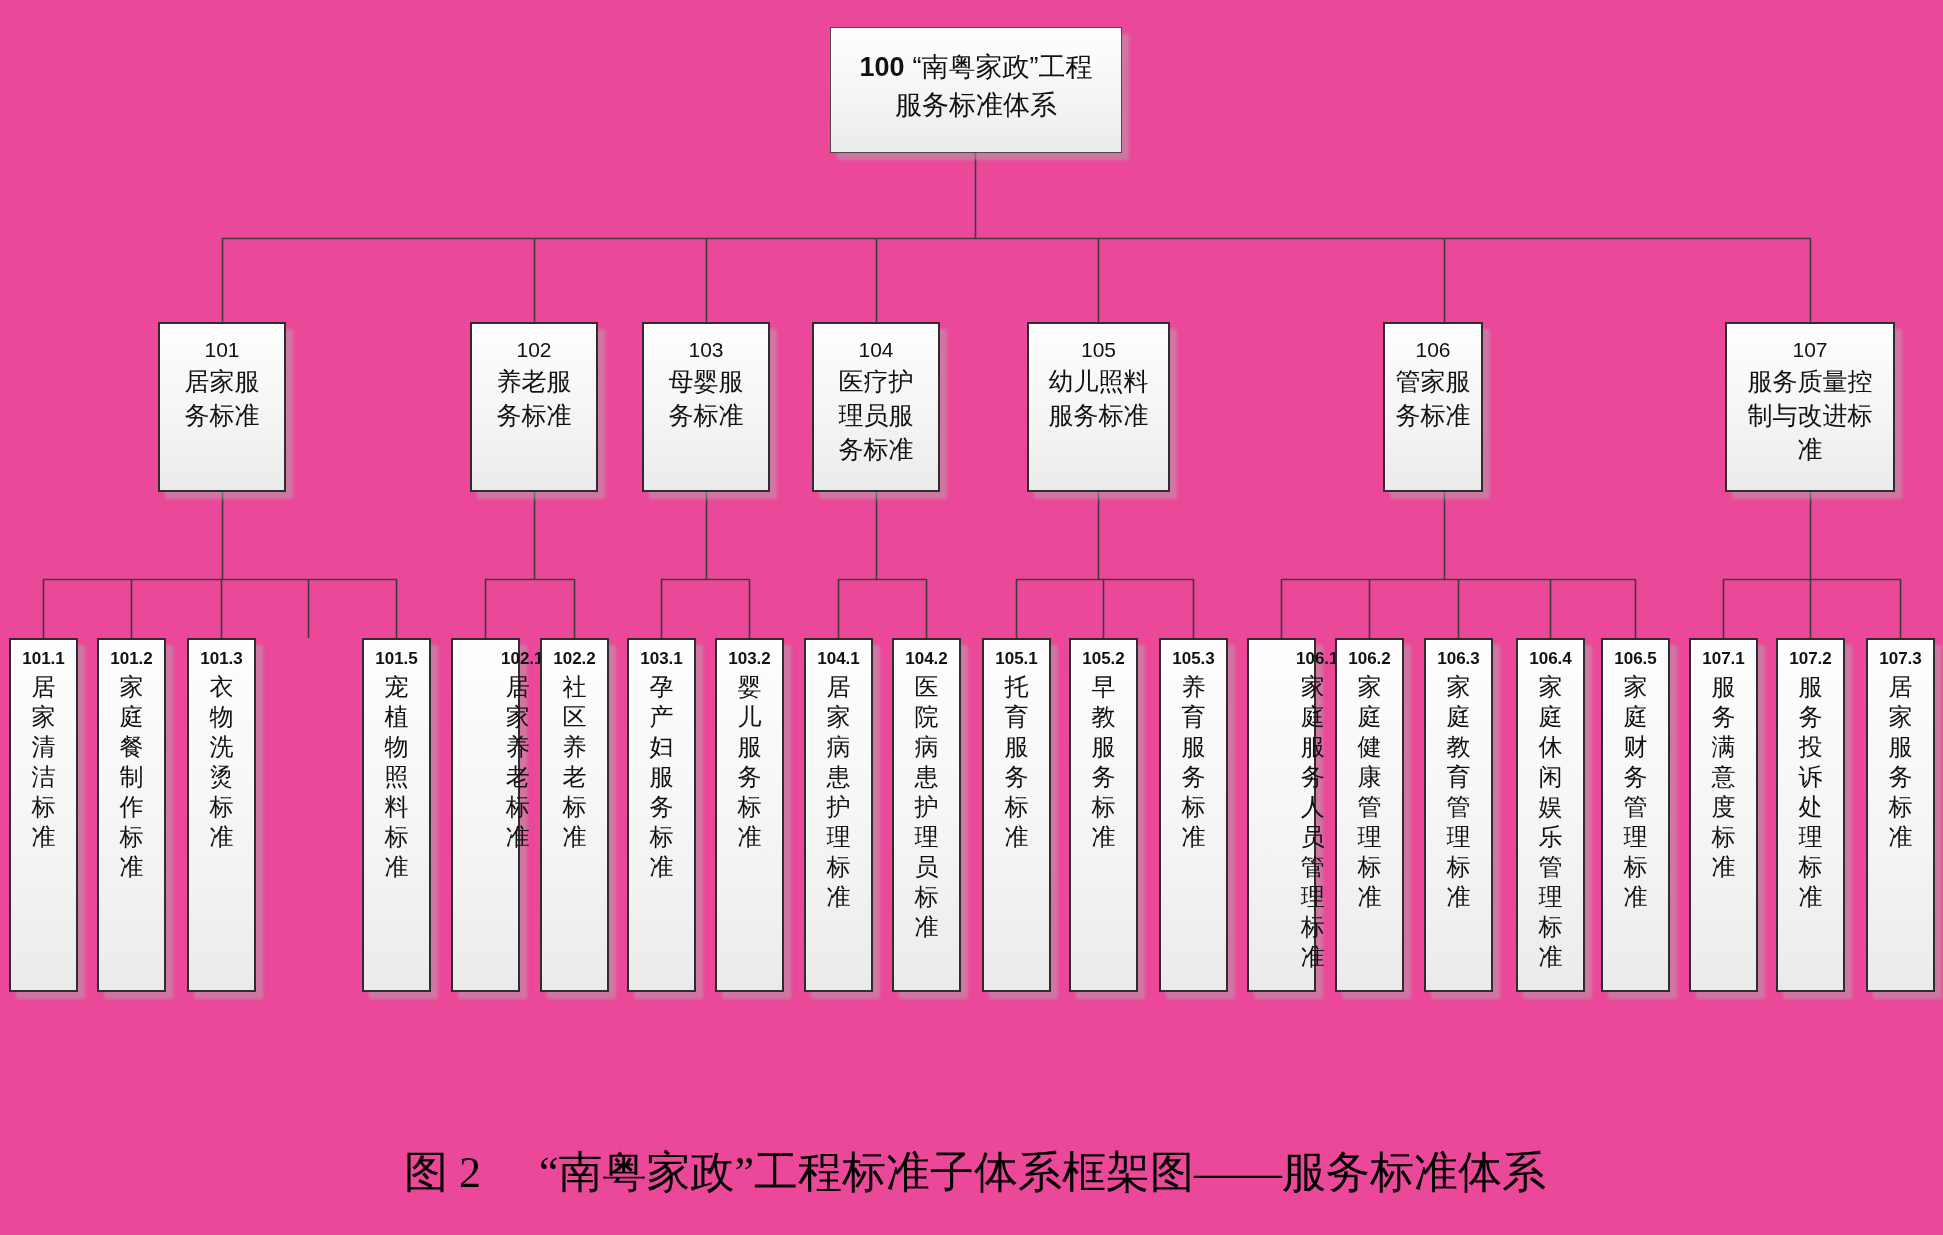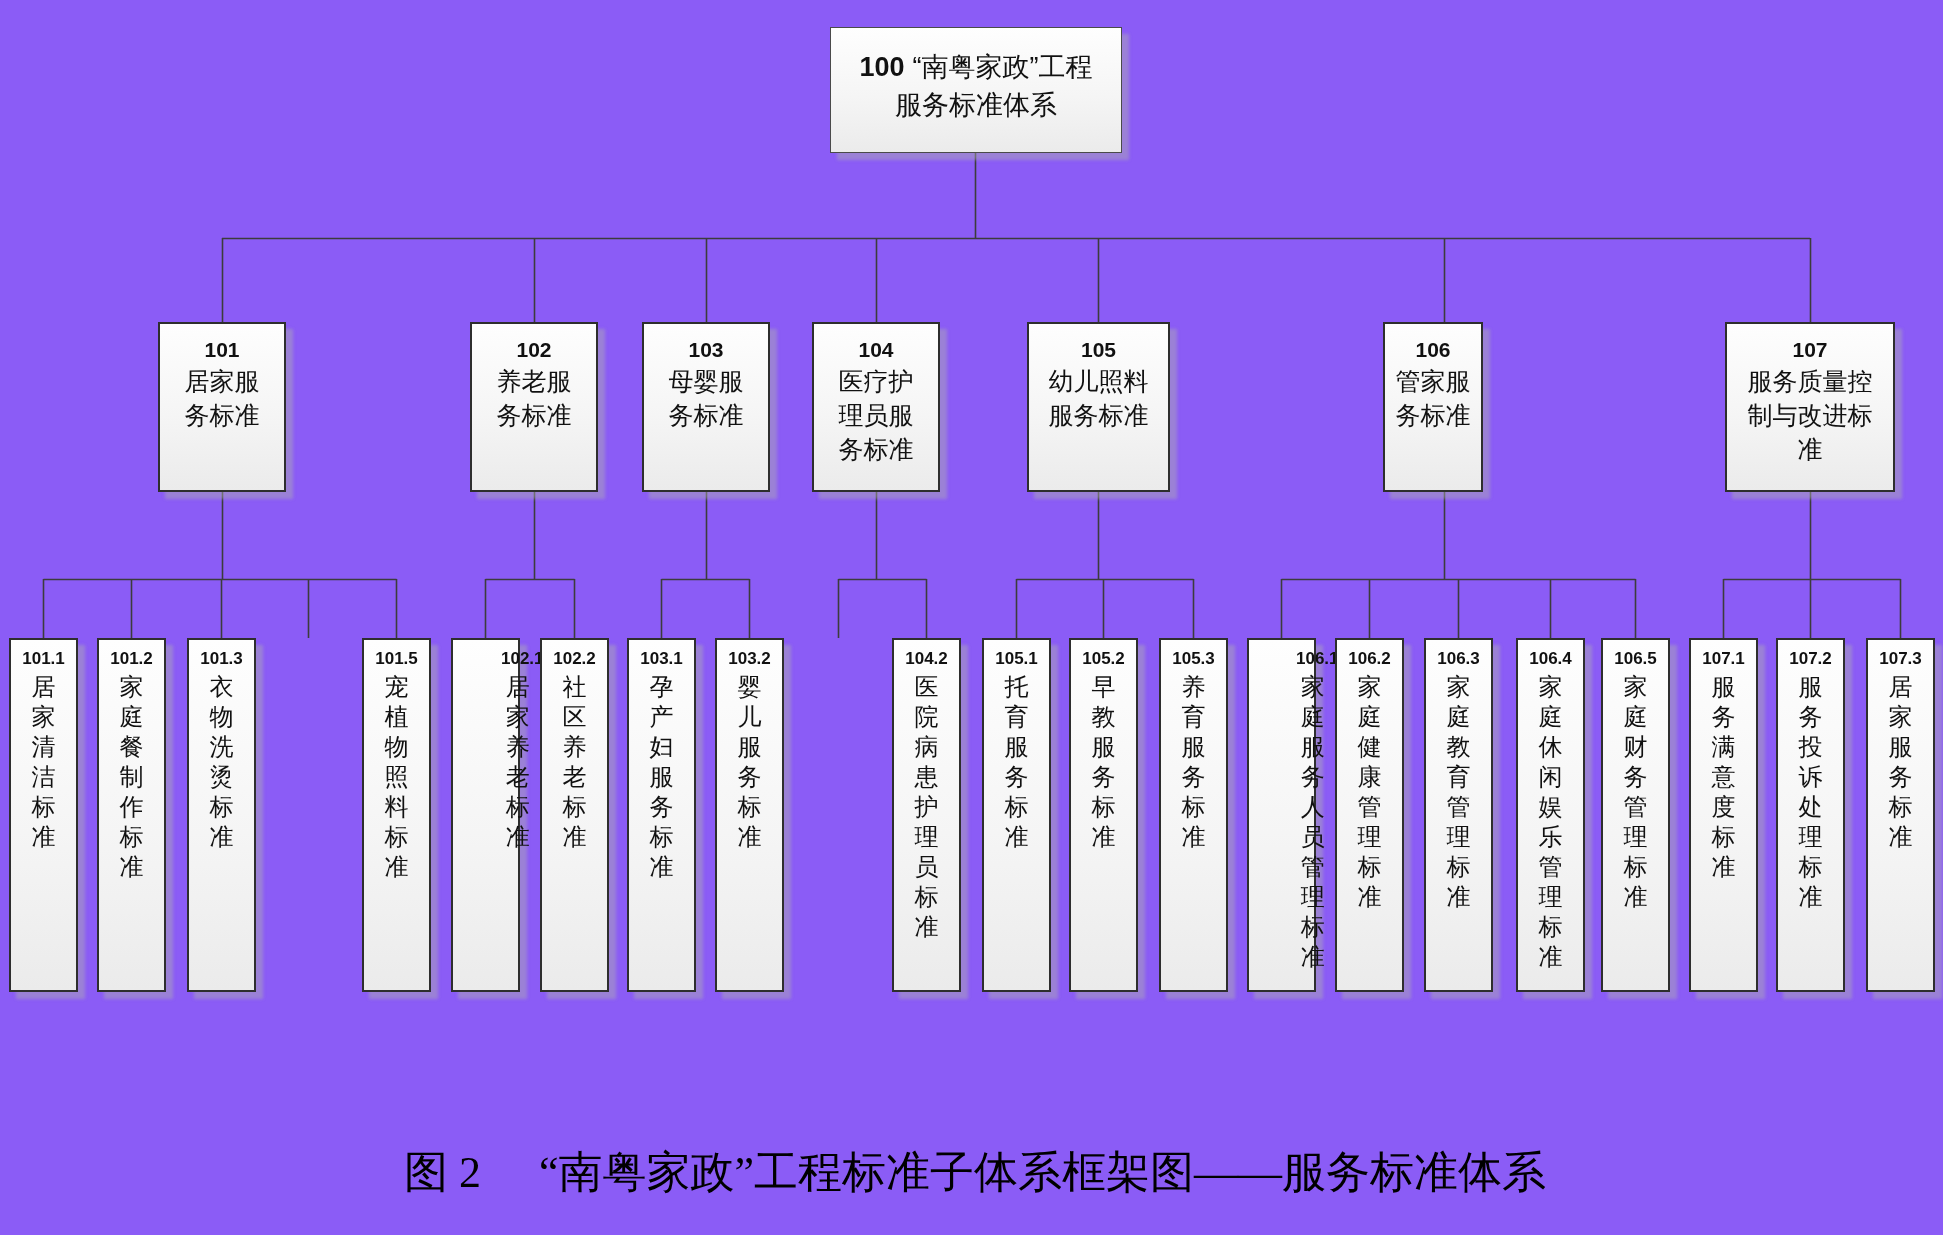--- a/index.html
+++ b/index.html
@@ -1,19 +1,19 @@
 <!DOCTYPE html>
 <html><head>
 <meta charset="utf-8">
 <style>
   html,body{margin:0;padding:0;background:#ffffff;}
   .canvas{
     position:relative;
     width:1943px;height:1235px;
-    background:#8b5cf6;
+    background:#ec4899;
     font-family:"Liberation Sans","DejaVu Sans",sans-serif;
     color:#111;
     overflow:hidden;
   }
   svg.connectors{position:absolute;left:0;top:0;}
   .node{
     position:absolute;
     box-sizing:border-box;
     border:2px solid #2e2e2e;
     background:linear-gradient(180deg,#fefefe 0%,#f5f5f5 55%,#ebebeb 100%);
@@ -24,21 +24,21 @@
     left:830px;top:27px;width:292px;height:126px;
     border:1.5px solid #4a4a4a;
     padding-top:20px;
     text-align:center;
   }
   .root-line1{font-size:27px;line-height:38px;white-space:nowrap;}
   .root-code{font-weight:bold;margin-right:8px;}
   .root-line2{font-size:27px;line-height:38px;}
   
   .l2{top:322px;height:170px;}
-  .l2-code{font-weight:bold;font-size:21px;text-align:center;margin-top:13px;line-height:26px;}
+  .l2-code{font-weight:normal;font-size:21px;text-align:center;margin-top:13px;line-height:26px;}
   .l2-name{
     font-size:25px;line-height:34px;
     margin:1px auto 0;
     text-align:center;
     word-break:break-all;
   }
   .w3{width:3.4em;}
   .w4{width:4.5em;}
   .w5{width:5.6em;}
   
@@ -148,20 +148,24 @@
 
   <div class="node leaf" style="left:627px;">
     <div class="leaf-code">103.1</div>
     <div class="leaf-text">孕产妇服务标准</div>
   </div>
   <div class="node leaf" style="left:715px;">
     <div class="leaf-code">103.2</div>
     <div class="leaf-text">婴儿服务标准</div>
   </div>
 
+  <div class="node leaf" style="left:804px;">
+    <div class="leaf-code">104.1</div>
+    <div class="leaf-text">居家病患护理标准</div>
+  </div>
   <div class="node leaf" style="left:892px;">
     <div class="leaf-code">104.2</div>
     <div class="leaf-text">医院病患护理员标准</div>
   </div>
 
   <div class="node leaf" style="left:982px;">
     <div class="leaf-code">105.1</div>
     <div class="leaf-text">托育服务标准</div>
   </div>
   <div class="node leaf" style="left:1069px;">

